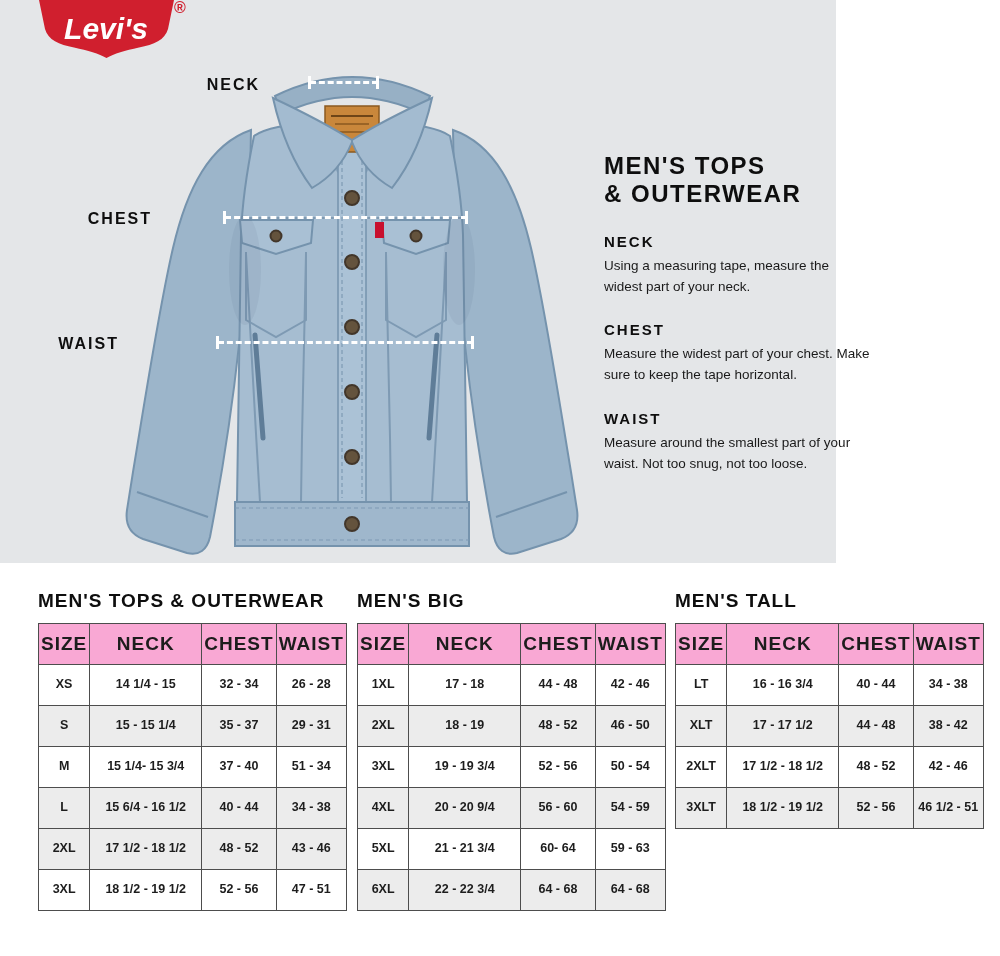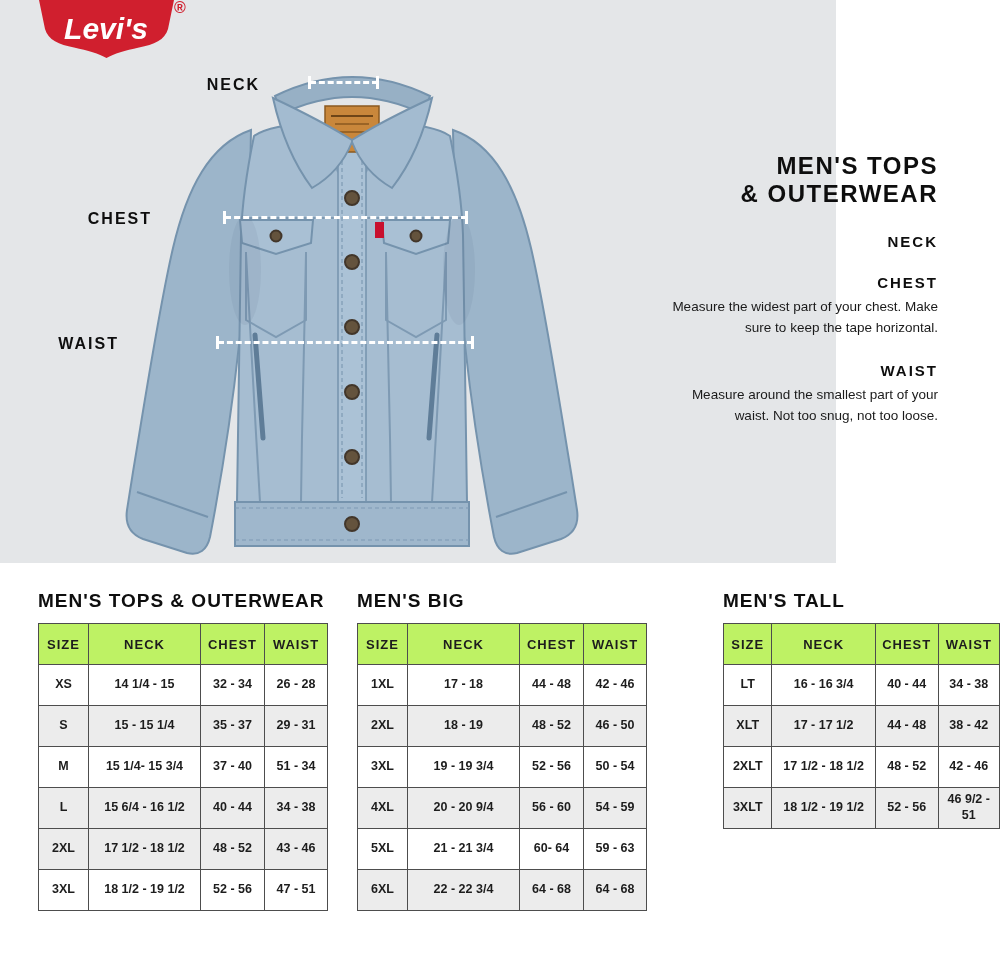--- a/index.html
+++ b/index.html
@@ -13,44 +13,44 @@
   .hero { position:absolute; left:0; top:0; width:836px; height:563px; background:#e4e6e8; }
   .logo-svg { position:absolute; left:37px; top:0; }
   .jacket-svg { position:absolute; left:105px; top:40px; }
 
   
   .m-label { position:absolute; font-weight:bold; font-size:16px; letter-spacing:2px; color:#0e0e0e; text-align:right; }
   .dash-line { position:absolute; height:0; border-top:3px dashed #ffffff; }
   .tick { position:absolute; width:3px; height:13px; background:#ffffff; }
 
   
-  .guide { position:absolute; left:638px; top:152px; width:300px;text-align:right; }
+  .guide { position:absolute; left:604px; top:152px; width:300px; }
   .guide-title { font-size:24px; font-weight:bold; letter-spacing:1.5px; line-height:1.18; color:#0e0e0e; white-space:pre-line; }
   .guide-section { margin-top:24px; }
   .guide-heading { font-size:15px; font-weight:bold; letter-spacing:2px; color:#0e0e0e; }
   .guide-text { margin-top:6px; font-size:13.5px; line-height:1.55; color:#1a1a1a; white-space:pre-line; }
 
   
   .charts { position:absolute; left:0; top:563px; width:1000px; height:393px; background:#ffffff; }
   .size-chart { position:absolute; top:27px; }
   .size-chart h3 { font-size:19px; font-weight:bold; letter-spacing:1px; color:#0e0e0e; margin:0 0 11px 0; }
   .chart-1 { left:38px; }
   .chart-2 { left:357px; }
-  .chart-3 { left:675px;margin-left:48px; }
+  .chart-3 { left:675px; }
 
   table.size-table { border-collapse:collapse; table-layout:fixed; }
   table.size-table col.col-size  { width:50px; }
   table.size-table col.col-neck  { width:112px; }
   table.size-table col.col-chest { width:64px; }
   table.size-table col.col-waist { width:63px; }
   table.size-table th, table.size-table td {
     border:1px solid #4d4d4d; height:41px; text-align:center; vertical-align:middle;
     padding:0 2px; color:#1d1d1d;
   }
-  table.size-table th { background:#bef264; font-size:13px; font-weight:bold; letter-spacing:1px; }
+  table.size-table th { background:#f9a8d4; font-size:19px; font-weight:bold; letter-spacing:1px; }
   table.size-table td { font-size:12.5px; font-weight:bold; line-height:1.25; }
   table.size-table tr.alt td { background:#ececec; }
 </style>
 </head>
 <body>
 
 <div class="page">
 
   <div class="hero">
 
@@ -150,20 +150,22 @@
     <div class="m-label" style="left:30px;  top:335px; width:89px;">WAIST</div>
     <div class="dash-line" style="left:218px; top:341px; width:255px;"></div>
     <div class="tick" style="left:216px; top:336px;"></div>
     <div class="tick" style="left:471px; top:336px;"></div>
 
     <div class="guide">
       <div class="guide-title">MEN'S TOPS
 &amp; OUTERWEAR</div>
       <div class="guide-section">
         <div class="guide-heading">NECK</div>
+        <div class="guide-text">Using a measuring tape, measure the
+widest part of your neck.</div>
       </div>
       <div class="guide-section">
         <div class="guide-heading">CHEST</div>
         <div class="guide-text">Measure the widest part of your chest. Make
 sure to keep the tape horizontal.</div>
       </div>
       <div class="guide-section">
         <div class="guide-heading">WAIST</div>
         <div class="guide-text">Measure around the smallest part of your
 waist. Not too snug, not too loose.</div>
@@ -319,20 +321,20 @@
             <tr>
               <td>2XLT</td>
               <td>17 1/2 - 18 1/2</td>
               <td>48 - 52</td>
               <td>42 - 46</td>
             </tr>
             <tr class="alt">
               <td>3XLT</td>
               <td>18 1/2 - 19 1/2</td>
               <td>52 - 56</td>
-              <td>46 9/2 - 51</td>
+              <td>46 1/2 - 51</td>
             </tr>
           </tbody>
         </table>
     </div>
   </div>
 
 </div>
 
 </body></html>

